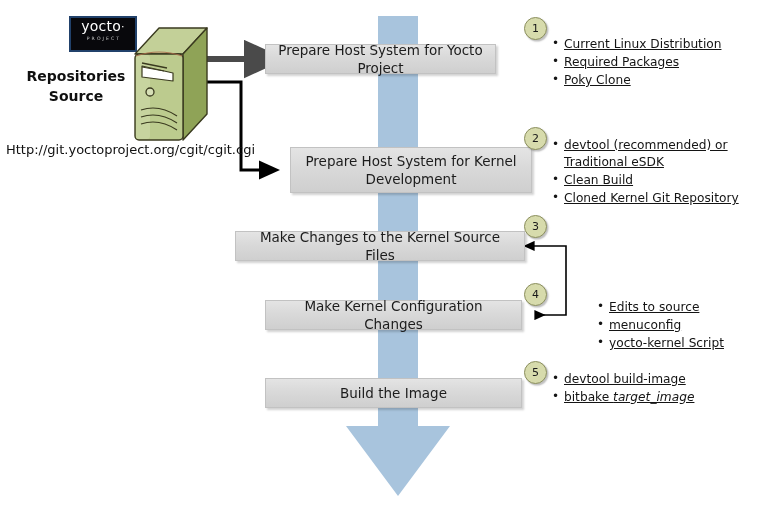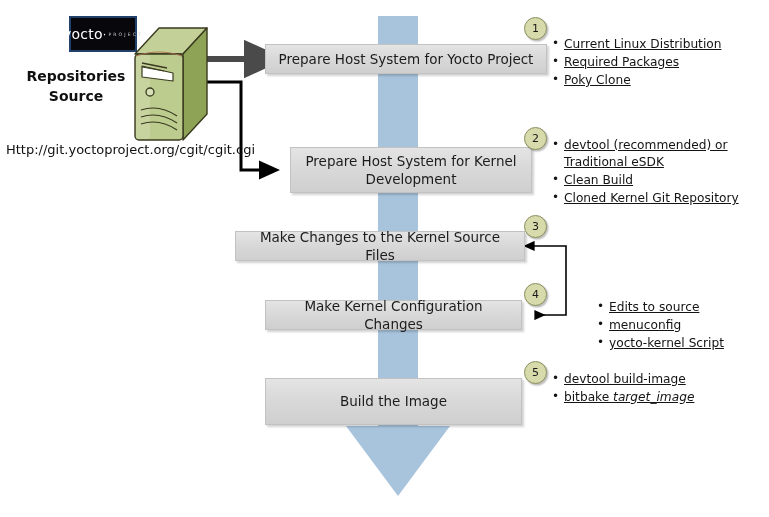--- a/index.html
+++ b/index.html
@@ -53,25 +53,25 @@
     align-items: center;
     justify-content: center;
     text-align: center;
     font-size: 13.5px;
     color: #1c1c1c;
     line-height: 1.35;
     box-sizing: border-box;
     padding: 2px 8px;
   }
 
-  #box-1 { left: 265px; top: 44px;  width: 282px; height: 30px; }
+  #box-1 { left: 265px; top: 44px;  width: 231px; height: 30px; }
   #box-2 { left: 290px; top: 147px; width: 242px; height: 46px; }
   #box-3 { left: 235px; top: 231px; width: 290px; height: 30px; }
   #box-4 { left: 265px; top: 300px; width: 257px; height: 30px; }
-  #box-5 { left: 265px; top: 378px; width: 257px; height: 47px; }
+  #box-5 { left: 265px; top: 378px; width: 257px; height: 30px; }
 
   
   .step-circle {
     position: absolute;
     z-index: 5;
     width: 23px;
     height: 23px;
     border-radius: 50%;
     background: #d7dbac;
     border: 1.5px solid #8b8f5e;
@@ -151,23 +151,23 @@
     position: absolute;
     z-index: 4;
     left: 69px;
     top: 16px;
     width: 68px;
     height: 36px;
     background: #08080c;
     border: 2px solid #21416b;
     box-sizing: border-box;
     display: flex;
-    flex-direction: row;
+    flex-direction: column;
     align-items: center;
-    justify-content: center;
+    justify-content: flex-start;
   }
   #yocto-logo .y-word {
     color: #ffffff;
     font-size: 14px;
     letter-spacing: 0.2px;
     line-height: 14px;
     margin-top: 1px;
   }
   #yocto-logo .y-word .dot {
     font-size: 11px;

